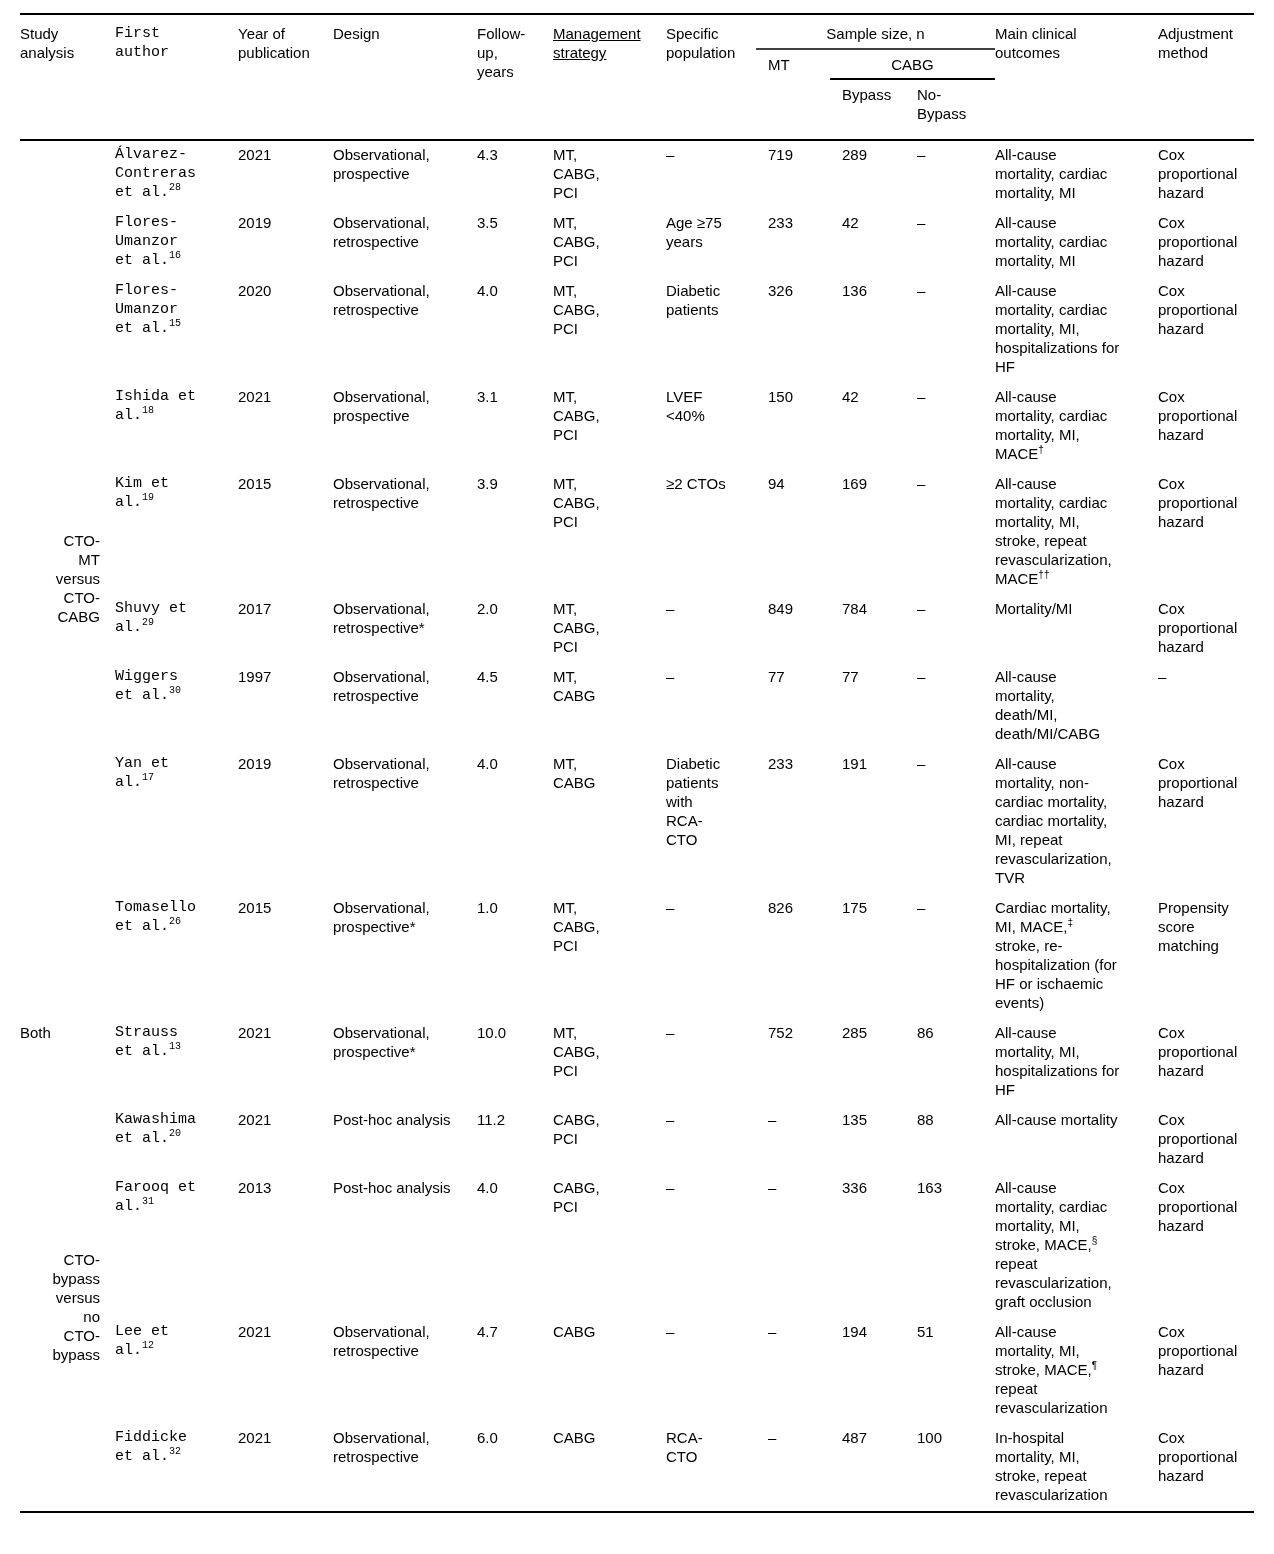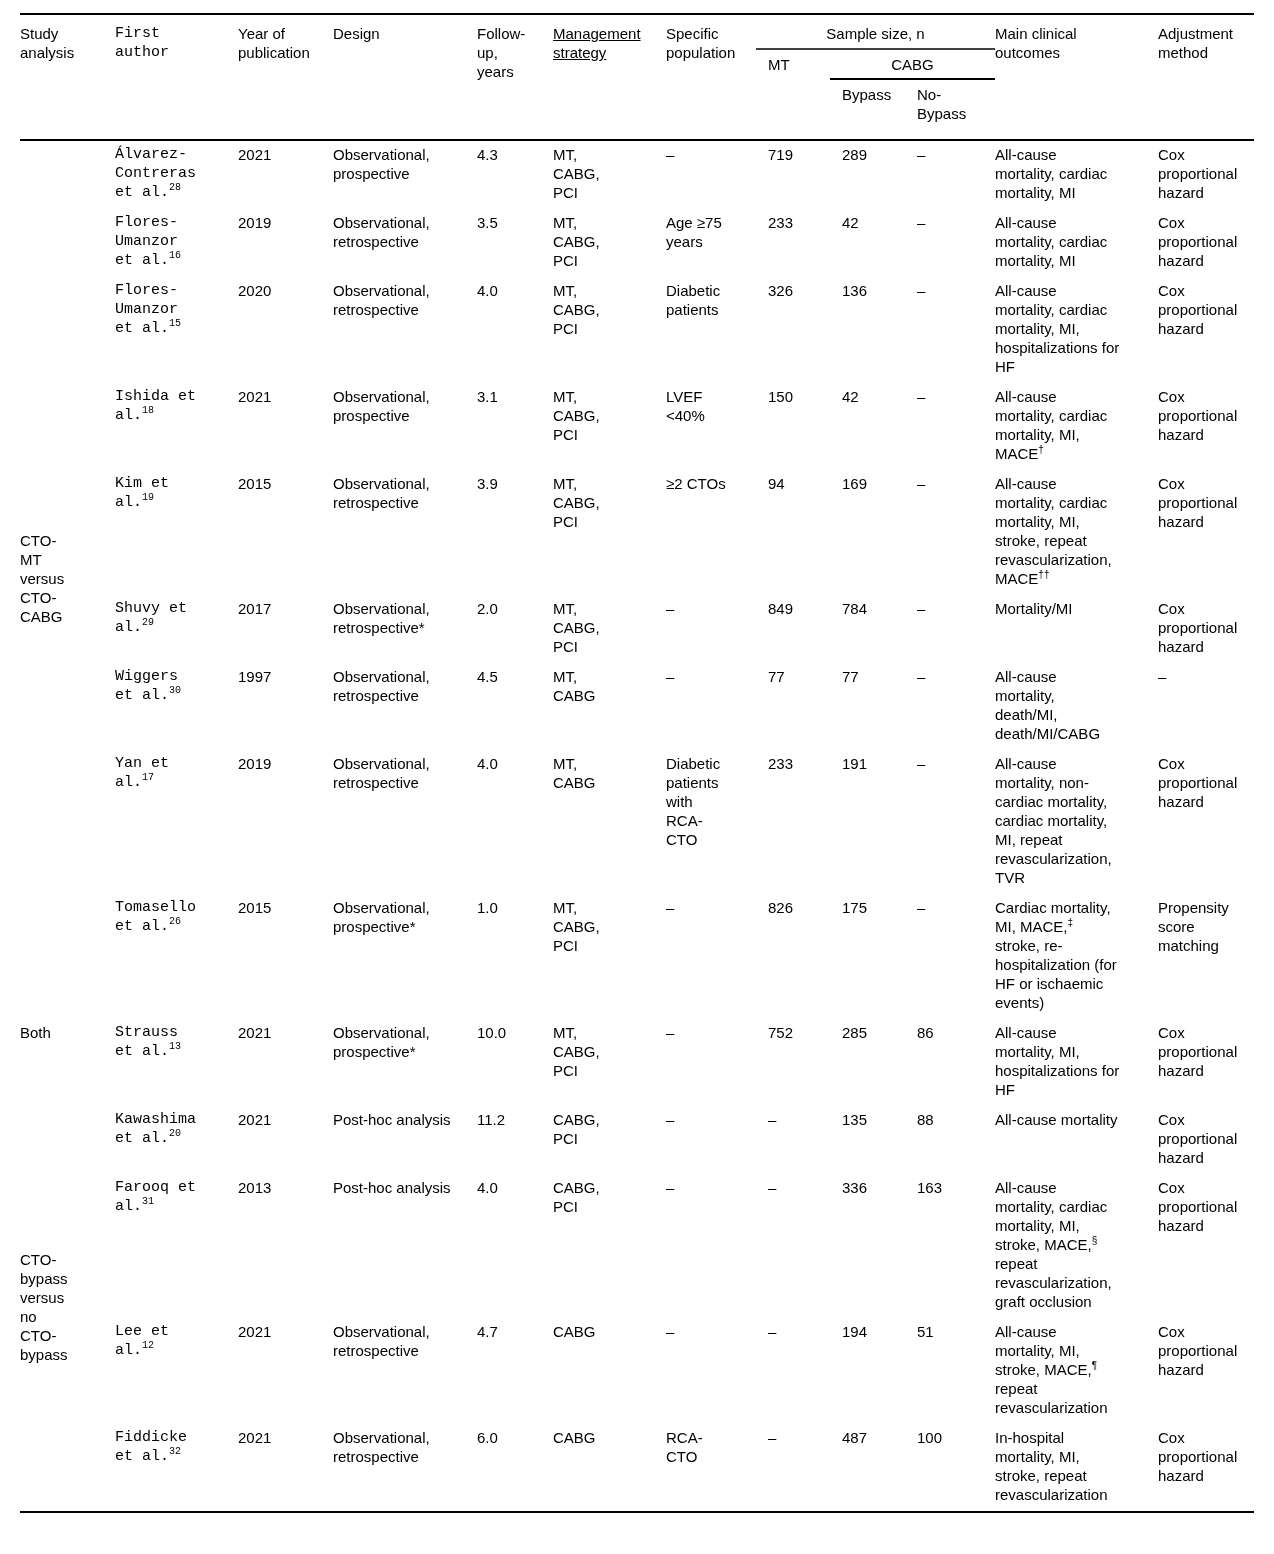--- a/index.html
+++ b/index.html
@@ -40,21 +40,21 @@
   th.c-pop   { padding-right:8px; }
   .c-mt, .c-byp, .c-nobyp { padding-left:12px; }
   th.c-nobyp { padding-right:28px; }
   .c-out     { padding-right:38px; }
   .c-adj     { padding-right:6px;margin-top:40px; }
   .c-study   { padding-right:15px;margin-top:37px; }
 
   .samplesize { text-align:center; border-bottom:2px solid #404040; padding-bottom:5px; }
   .cabg       { text-align:center; border-bottom:2px solid #000; }
 
-  .g-mid { text-align:left; vertical-align:middle; white-space:pre-line; }
+  .g-mid { text-align:right; vertical-align:middle; white-space:pre-line; }
   .g-top { text-align:left; vertical-align:top; white-space:pre-line; }
 
   sup.sup { font-size:10px; line-height:0; vertical-align:super;text-align:right; }
 </style>
 </head>
 <body>
 
 <div class="page">
 <table>
   <colgroup>

